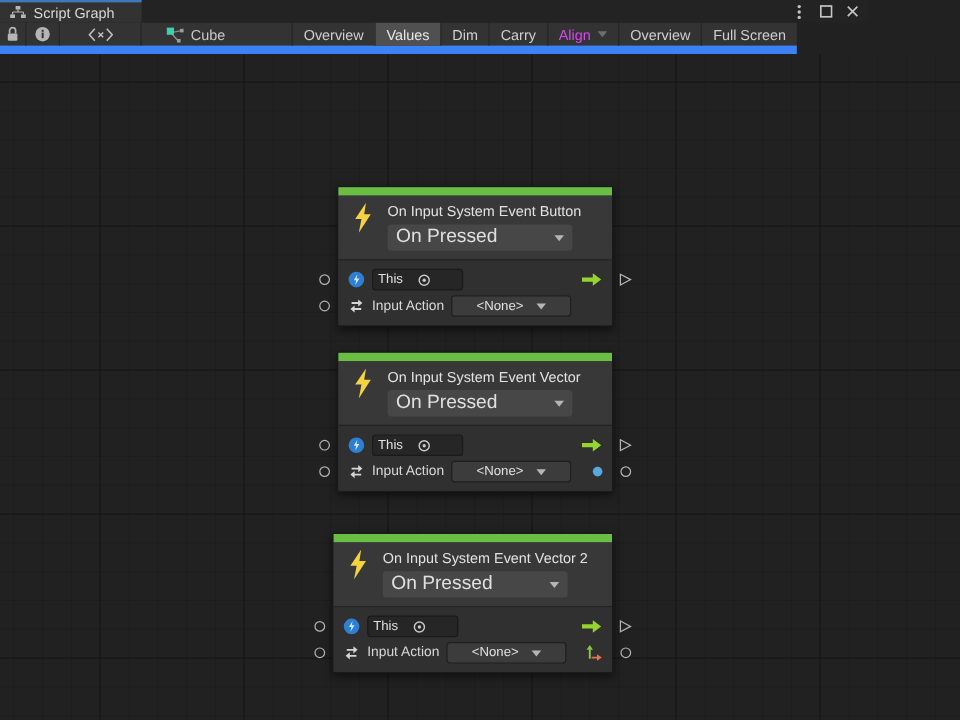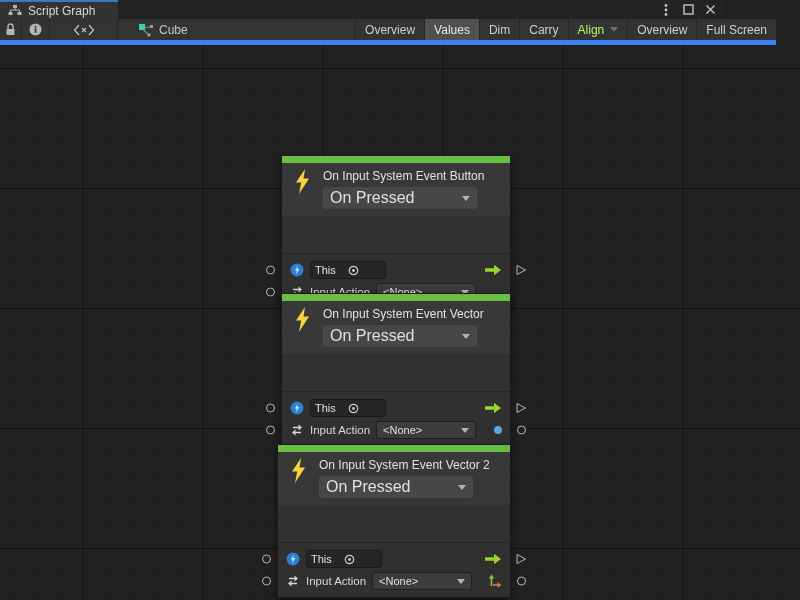--- a/index.html
+++ b/index.html
@@ -10,36 +10,36 @@
   
   .tabbar { position:absolute; left:0; top:0; width:724px; height:19px; background:#232323;
             display:flex; align-items:stretch; }
   .tab { width:118px; background:#323232; border-top:2px solid #3e79bb; display:flex;
          align-items:center; gap:6px; padding:0 8px; }
   .tab-label { font-size:12px; color:#d8d8d8; white-space:nowrap; }
   .winctl { margin-left:auto; display:flex; align-items:center; gap:6px; padding-right:6px; }
   .winbtn { width:16px; height:16px; display:flex; align-items:center; justify-content:center; }
 
   
-  .toolbar { position:absolute; left:0; top:19px; width:776px; height:26px; background:#333333;
-             border-bottom:5px solid #3b82f6; display:flex; align-items:stretch; font-size:12px; }
+  .toolbar { position:absolute; left:0; top:19px; width:664px; height:26px; background:#333333;
+             border-bottom:7px solid #3b82f6; display:flex; align-items:stretch; font-size:12px; }
   .tb-icon-btn { display:flex; align-items:center; justify-content:center; border-right:1px solid #272727; }
   .tb-lock { width:22px; } .tb-info { width:28px; } .tb-code { width:68px; }
   .tb-target { display:flex; align-items:center; gap:5px; margin-left:20px; color:#c9c9c9; }
   .tb-zoom { display:flex; align-items:center; margin-left:28px; color:#c9c9c9; }
   .zoom-track { position:relative; width:92px; height:2px; background:#6b6b6b; margin-left:10px; border-radius:1px; }
   .zoom-handle { position:absolute; top:50%; left:86px; transform:translate(-50%,-50%);
                  width:10px; height:10px; border-radius:50%; background:#8f8f8f; }
   .zoom-val { margin-left:8px; font-size:11px; }
   .tb-spacer { flex:1; }
   .tb-btns { display:flex; align-items:stretch; }
   .tb-btn { display:flex; align-items:center; padding:0 9px; border-left:1px solid #262626;
             color:#cfcfcf; white-space:nowrap; }
   .tb-btn.active { background:#505050; color:#e8e8e8; }
-  .tb-btn.disabled { color:#bef264;justify-content:flex-end; }
+  .tb-btn.disabled { color:#d946ef;justify-content:flex-end; }
   .caret-down { width:0; height:0; border-left:4px solid transparent; border-right:4px solid transparent;
                 border-top:5px solid #b5b5b5; display:inline-block; margin-left:6px; }
   .tb-btn.disabled .caret-down { border-top-color:#6e6e6e; }
 
   
   .canvas { position:absolute; left:0; top:45px; width:800px; height:555px; background-color:#212121;
     background-image:
       linear-gradient(to right, rgba(0,0,0,0.30) 1px, transparent 1px),
       linear-gradient(to bottom, rgba(0,0,0,0.30) 1px, transparent 1px),
       linear-gradient(to right, rgba(0,0,0,0.12) 1px, transparent 1px),
@@ -48,28 +48,28 @@
     background-position:83px 0,0 23px,11px 0,0 23px; }
 
   
   .node { position:absolute; width:230px; background:#313131; border:1px solid #1a1a1a;
           border-radius:2px; box-shadow:0 3px 7px rgba(0,0,0,0.5); }
   .node-green { height:7px; background:#69be43; }
   .node-header { background:#383838; padding:6px 10px 7px 12px; display:flex; align-items:flex-start; gap:12px; }
   .node-title { font-size:12px; color:#e2e2e2; white-space:nowrap; margin-bottom:4px; }
   .event-btn { display:inline-flex; align-items:center; background:#474747; border-radius:3px;
                padding:2px 7px; font-size:16px; color:#e0e0e0;gap:42px; }
-  .node-body { background:#303030; border-top:1px solid #232323; padding:5px 8px;margin-top:37px; }
+  .node-body { background:#303030; border-top:1px solid #232323; padding:5px 8px; }
   .node-row { position:relative; height:22px; display:flex; align-items:center; gap:6px; }
   .row-label { font-size:11.5px; color:#d8d8d8; white-space:nowrap; }
   .this-field { width:76px; height:18px; background:#262626; border:1px solid #1a1a1a; border-radius:3px;
                 display:flex; align-items:center; padding:0 4px; font-size:11px; color:#e0e0e0; }
   .this-field span { flex:1; }
   .none-dd { width:100px; height:18px; background:#3c3c3c; border:1px solid #1f1f1f; border-radius:3px;
-             display:flex; align-items:center; padding:0 6px; font-size:11px; color:#e0e0e0; }
+             display:flex; align-items:center; padding:0 20px; font-size:11px; color:#e0e0e0; }
   .none-dd .caret-down { margin-left:auto; }
   .push-right { margin-left:auto; display:flex; align-items:center; }
   .float-dot { width:8px; height:8px; border-radius:50%; background:#56a8e0; }
   .pin { position:absolute; top:50%; transform:translateY(-50%); }
   .pin-circle-left { left:-24px; width:9px; height:9px; border:1px solid #b5b5b5; border-radius:50%; background:#212121; }
   .pin-circle-right { right:-24px; width:9px; height:9px; border:1px solid #b5b5b5; border-radius:50%; background:#212121; }
   .pin-tri-right { right:-25px; width:12px; height:12px; }
   svg { display:block; }
 </style>
 </head>

